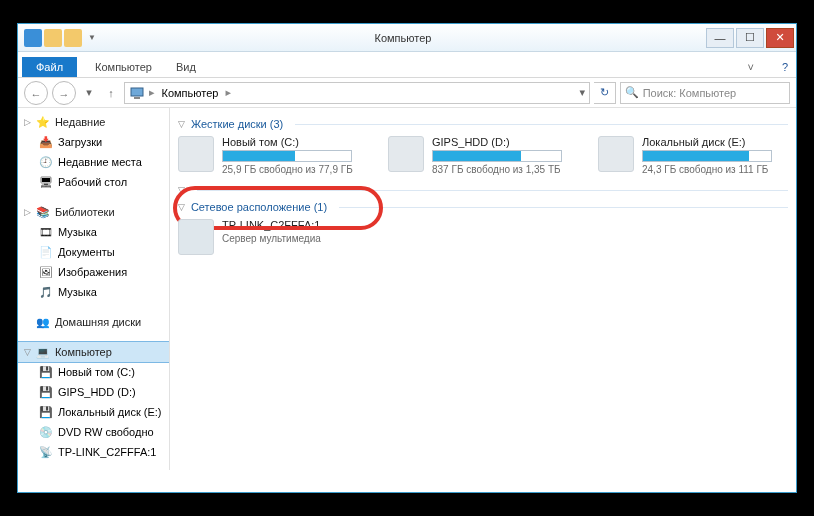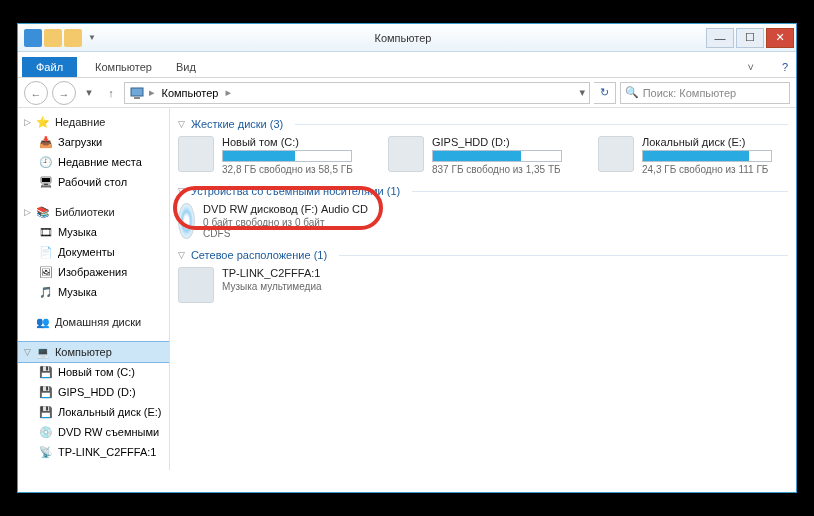--- a/index.html
+++ b/index.html
@@ -166,21 +166,21 @@
       <div class="side-item">
           <span class="ico">💾</span>
           <span>GIPS_HDD (D:)</span>
         </div>
       <div class="side-item">
           <span class="ico">💾</span>
           <span>Локальный диск (E:)</span>
         </div>
       <div class="side-item">
           <span class="ico">💿</span>
-          <span>DVD RW съемными</span>
+          <span>DVD RW свободно</span>
         </div>
       <div class="side-item">
           <span class="ico">📡</span>
           <span>TP-LINK_C2FFFA:1</span>
         </div>
       <div style="height:10px"></div>
 
     </div>
 
     <div class="content">
@@ -191,21 +191,21 @@
         <div class="line"></div>
       </div>
       <div class="drives">
         <div class="drive">
           <div class="dicon"></div>
           <div class="info">
             <div class="dname">Новый том (C:)</div>
             <div class="bar">
                 <div class="fill" style="width:56%"></div>
               </div>
-            <div class="dfree">32,8 ГБ свободно из 58,5 ГБ</div>
+            <div class="dfree">25,9 ГБ свободно из 77,9 ГБ</div>
           </div>
         </div>
         <div class="drive">
           <div class="dicon"></div>
           <div class="info">
             <div class="dname">GIPS_HDD (D:)</div>
             <div class="bar">
                 <div class="fill" style="width:69%"></div>
               </div>
             <div class="dfree">837 ГБ свободно из 1,35 ТБ</div>
@@ -218,47 +218,36 @@
             <div class="bar">
                 <div class="fill" style="width:83%"></div>
               </div>
             <div class="dfree">24,3 ГБ свободно из 111 ГБ</div>
           </div>
         </div>
       </div>
 
       <div class="group-hdr">
         <span class="chev">▽</span>
-        <span>Устройства со съемными носителями (1)</span>
         <div class="line"></div>
-      </div>
-      <div class="drives">
-        <div class="drive">
-          <div class="dicon disc"></div>
-          <div class="info">
-            <div class="dname">DVD RW дисковод (F:) Audio CD</div>
-            <div class="dfree">0 байт свободно из 0 байт</div>
-            <div class="dfs">CDFS</div>
-          </div>
-        </div>
       </div>
 
       <div class="highlight-ring" style="left:3px; top:78px; width:210px; height:44px;"></div>
 
       <div class="group-hdr">
         <span class="chev">▽</span>
         <span>Сетевое расположение (1)</span>
         <div class="line"></div>
       </div>
       <div class="drives">
         <div class="drive">
           <div class="dicon net"></div>
           <div class="info">
             <div class="dname">TP-LINK_C2FFFA:1</div>
-            <div class="dfree">Музыка мультимедиа</div>
+            <div class="dfree">Сервер мультимедиа</div>
           </div>
         </div>
       </div>
 
     </div>
   </div>
 
 
 </div>
 

